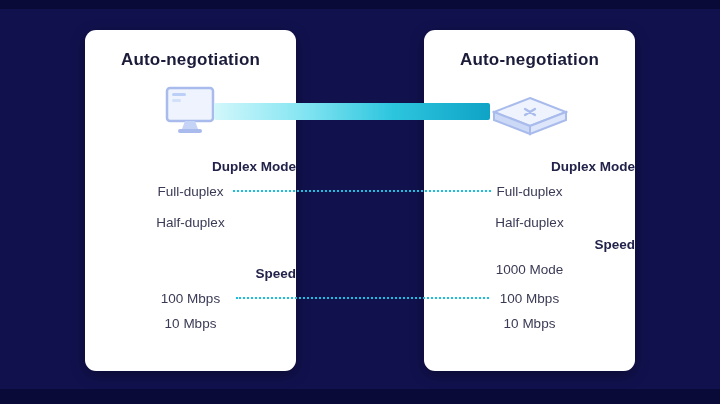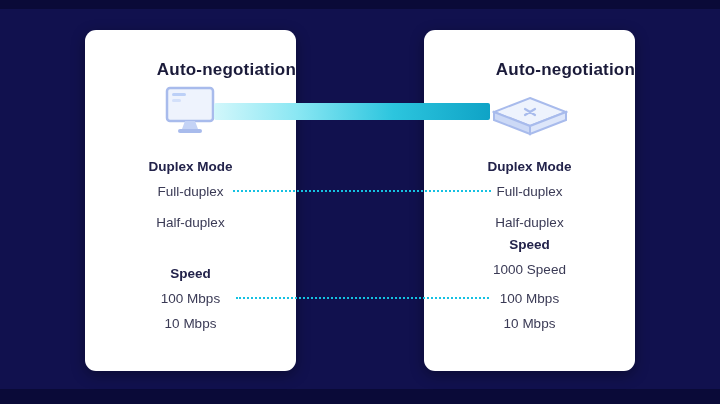--- a/index.html
+++ b/index.html
@@ -21,34 +21,34 @@
     width:211px;height:341px;
     background:#ffffff;
     border-radius:11px;
     box-shadow:0 4px 14px rgba(0,0,0,0.35);
     z-index:1;
   }
   .card.left{left:85px;}
   .card.right{left:424px;}
 
   .card-title{
-    position:absolute;top:30px;left:0;right:0;
-    text-align:right;
+    position:absolute;top:20px;left:0;right:0;
+    text-align:center;
     font-size:17px;font-weight:700;
     color:#1b1b3a;
     letter-spacing:0.2px;
   }
   .row{
     position:absolute;left:0;right:0;
     text-align:center;
     font-size:13.5px;
     color:#3a3a55;
     line-height:18px;
   }
-  .row.heading{font-weight:700;color:#22224a;}
+  .row.heading{font-weight:700;color:#22224a;text-align:right;}
 
   
   .r-duplex-h{top:128px;}
   .r-duplex-0{top:153px;text-align:center;}
   .r-duplex-1{top:184px;}
   .l-speed-h{top:235px;}
   .l-speed-0{top:260px;}
   .l-speed-1{top:285px;}
   .r-speed-h{top:206px;}
   .r-speed-0{top:231px;}
@@ -125,18 +125,18 @@
         <polygon points="74,16 38,30 38,38 74,24" fill="#dde6fa" stroke="#a8bbec" stroke-width="2"></polygon>
         <path d="M33 13 L43 19 M43 13 L33 19" stroke="#a8bbec" stroke-width="2.2" stroke-linecap="round"></path>
       </svg>
     </div>
 
     <div class="row heading r-duplex-h">Duplex Mode</div>
     <div class="row r-duplex-0">Full-duplex</div>
     <div class="row r-duplex-1">Half-duplex</div>
 
     <div class="row heading r-speed-h">Speed</div>
-    <div class="row r-speed-0">1000 Speed</div>
+    <div class="row r-speed-0">1000 Mode</div>
     <div class="row r-speed-1">100 Mbps</div>
     <div class="row r-speed-2">10 Mbps</div>
   </div>
 
 </div>
 
 </body></html>

